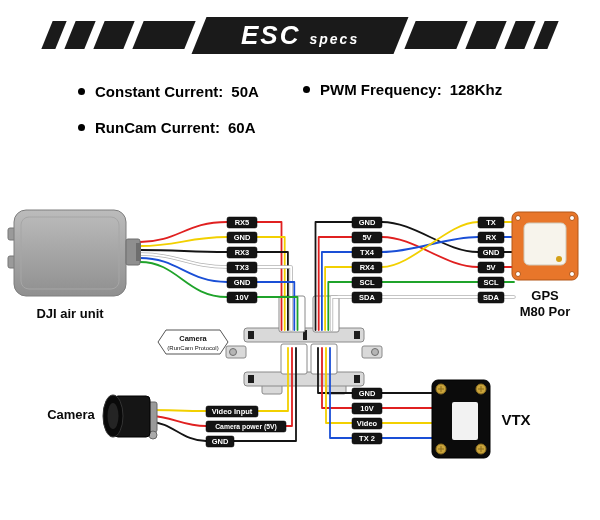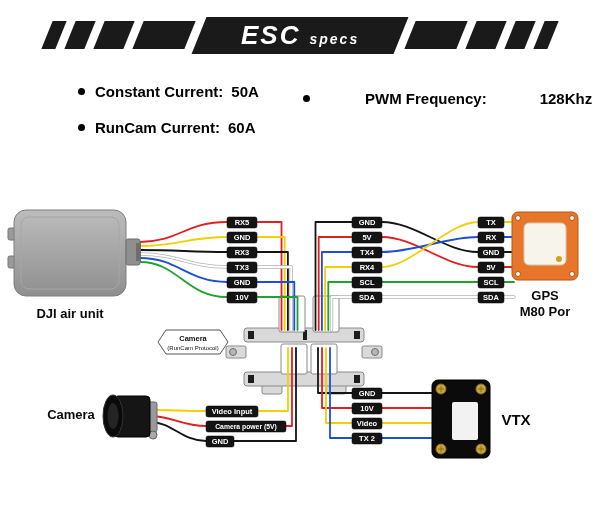--- a/index.html
+++ b/index.html
@@ -13,21 +13,21 @@
   .banner-inner{transform:skewX(22deg);color:#fff;font-weight:bold;font-style:italic;white-space:nowrap;display:flex;align-items:baseline;}
   .banner-esc{font-size:26px;letter-spacing:2px;}
   .banner-specs{font-size:14px;margin-left:9px;letter-spacing:2px;}
 
   
   .spec{position:absolute;display:flex;align-items:center;font-size:15px;font-weight:bold;color:#000;white-space:nowrap;}
   .spec .dot{width:7px;height:7px;border-radius:50%;background:#000;margin-right:10px;flex:0 0 auto;}
   .spec .val{margin-left:8px;}
   #spec-constant{top:83px;left:78px;}
   #spec-burst{top:119px;left:78px;}
-  #spec-pwm{top:90px;left:303px;gap:45px;}
+  #spec-pwm{top:81px;left:303px;}
 
   
   svg{position:absolute;top:0;left:0;}
   svg text{font-family:"Liberation Sans",sans-serif;}
   .chip{fill:#141414;stroke:#000;stroke-width:0.5;}
   .chip-t{fill:#fff;font-size:7.5px;font-weight:bold;text-anchor:middle;}
   .chip-t-sm{fill:#fff;font-size:6.8px;font-weight:bold;text-anchor:middle;}
   .w{fill:none;stroke-width:1.8;stroke-linecap:round;stroke-linejoin:round;}
   .wu{fill:none;stroke:#b3b3b3;stroke-width:3.4;stroke-linecap:round;stroke-linejoin:round;}
   .wire-red{stroke:var(--wire_red,#e02020);}

